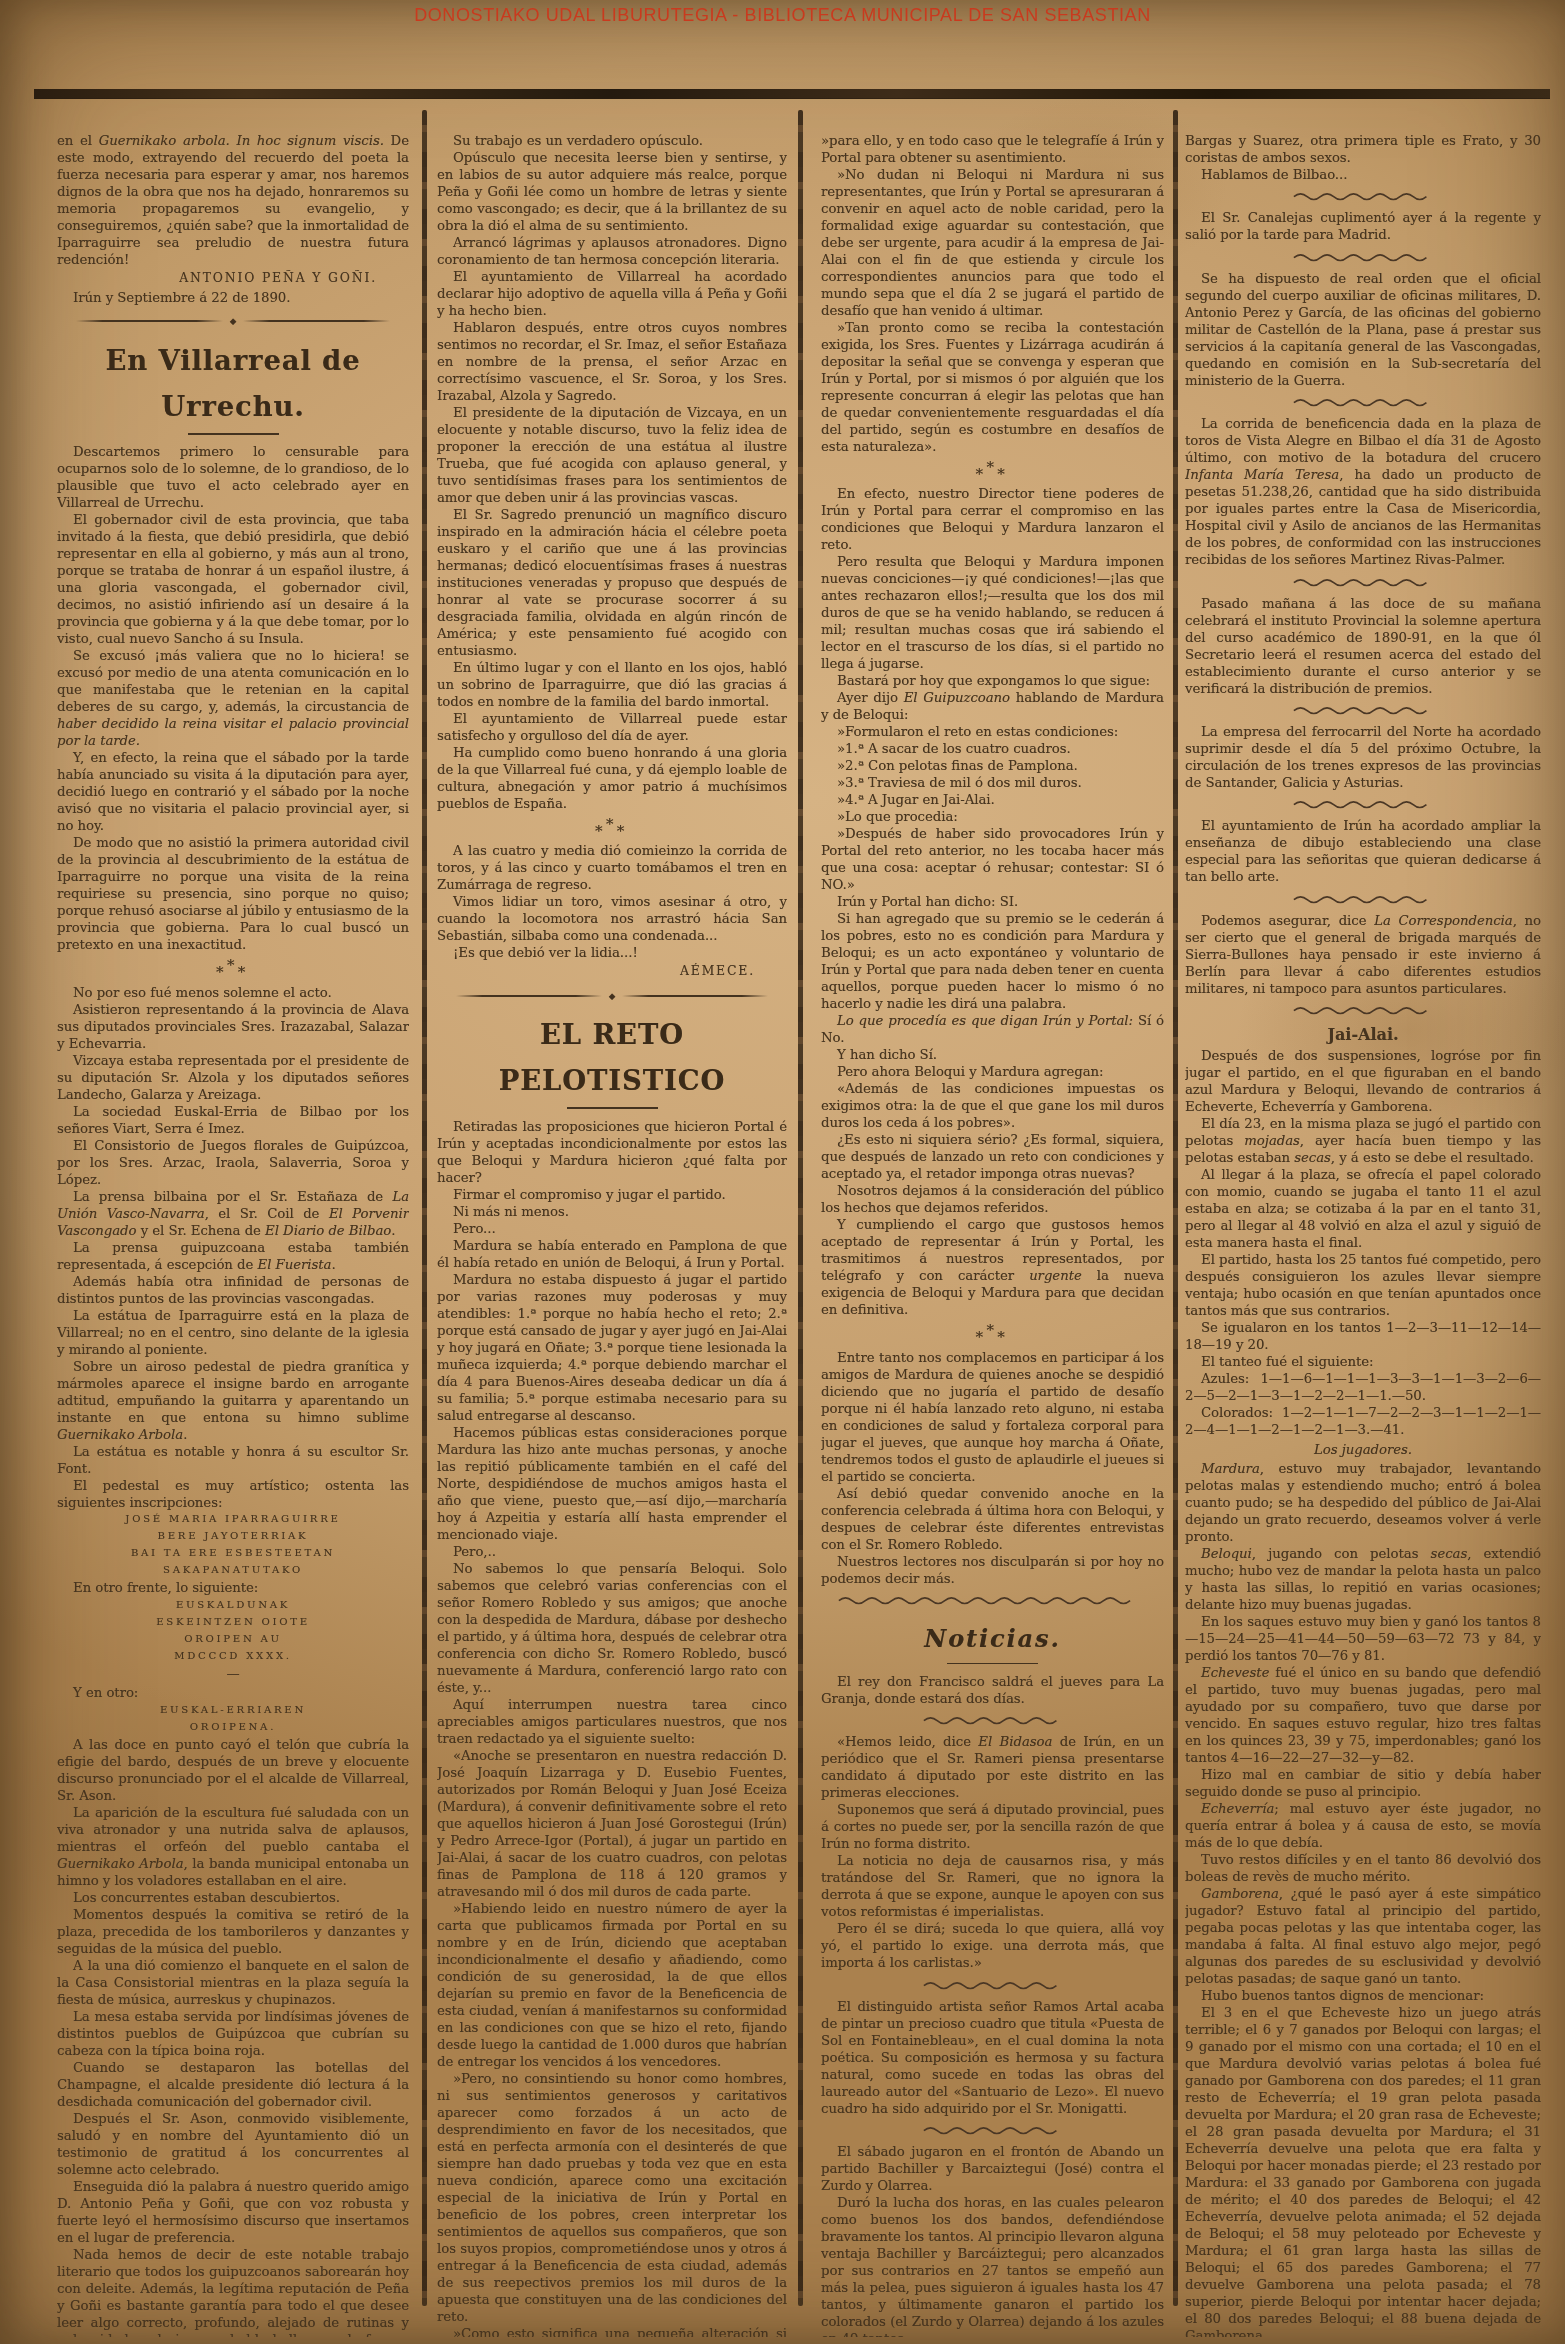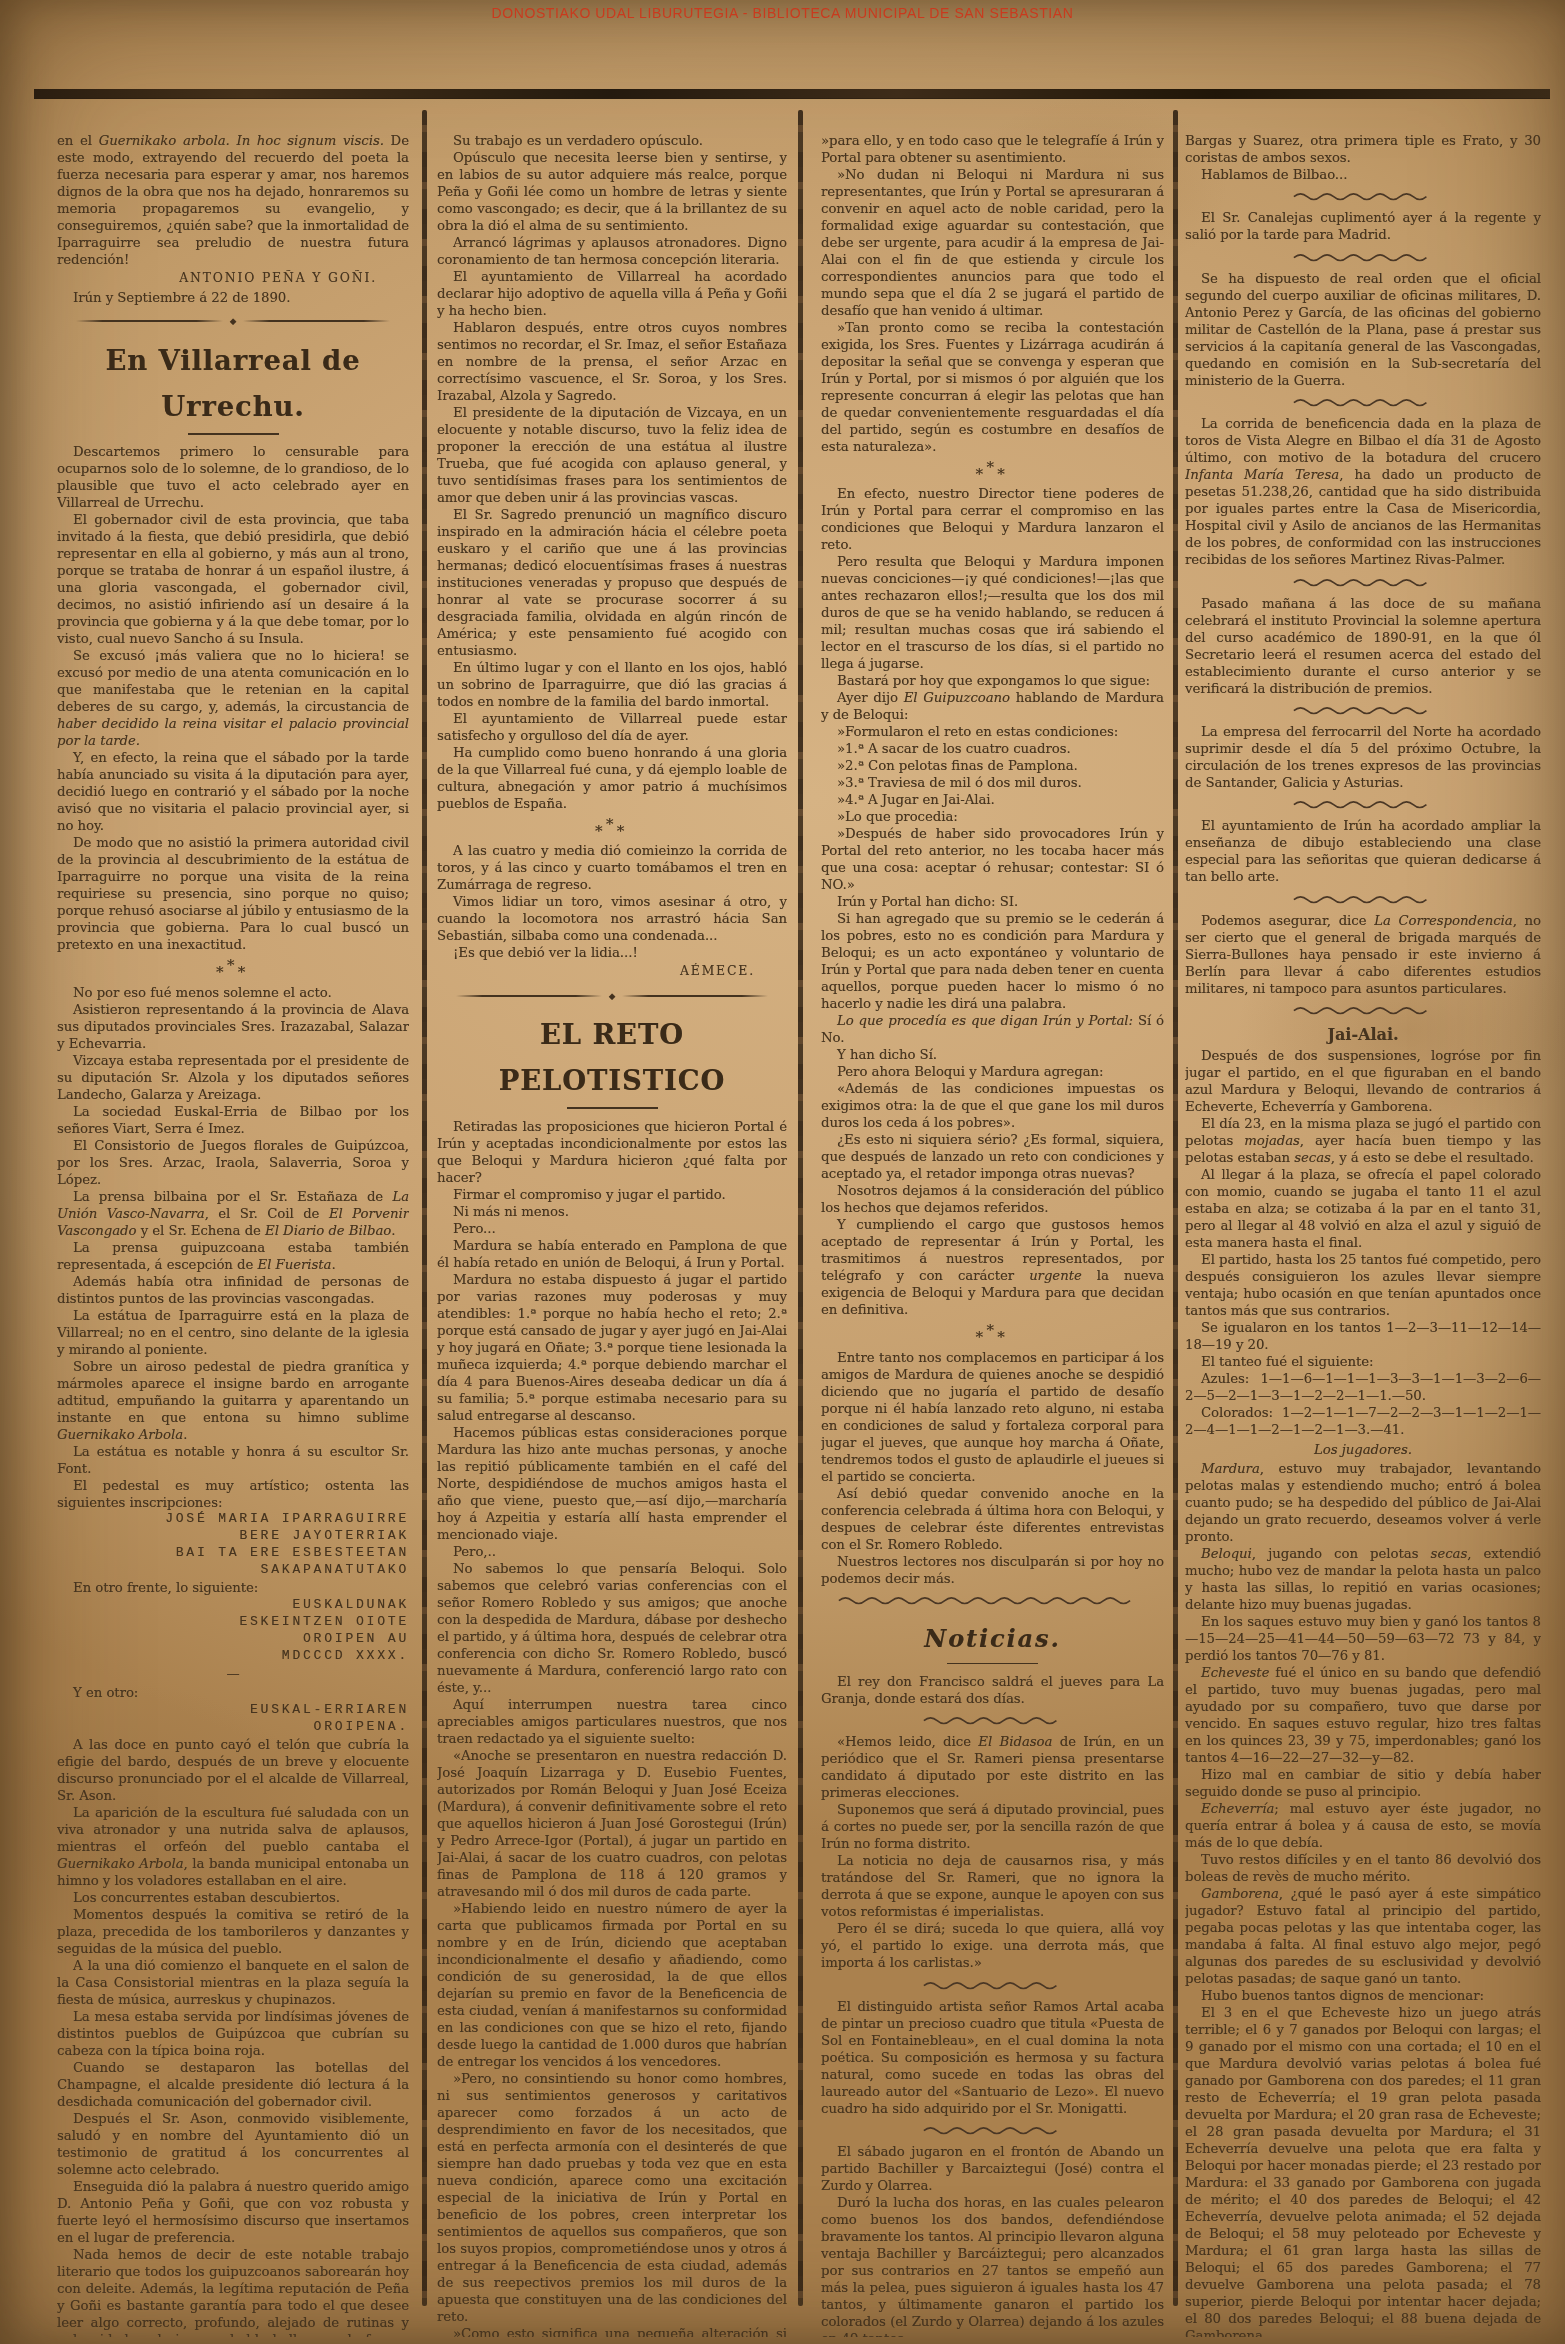--- a/index.html
+++ b/index.html
@@ -9,42 +9,42 @@
     background:
       radial-gradient(246px 170px at 90% 44%, rgba(133,94,46,.28), transparent 70%),
       radial-gradient(284px 208px at 8% 78%, rgba(120,85,45,.22), transparent 70%),
       radial-gradient(189px 132px at 70% 8%, rgba(150,108,55,.20), transparent 70%),
       radial-gradient(1325px 1041px at 52% 34%, #d6b384 0%, #cba575 45%, #c09a68 72%, #aa814e 100%);
     box-shadow:inset 0 0 132px rgba(58,38,14,.5), inset 11.4px 0 38px rgba(50,32,12,.35);
     text-shadow:0.2px 0.2px 0.6px rgba(66,48,26,.45);
   }
   .masthead{
     position:absolute;top:4.7px;left:0;right:0;text-align:center;
-    font-family:"Liberation Sans", sans-serif;font-size:14px;letter-spacing:0.6px;
+    font-family:"Liberation Sans", sans-serif;font-size:18px;letter-spacing:0.6px;
     color:#c93a1e;text-shadow:none;
   }
   .toprule{
     position:absolute;left:34px;width:1516px;top:89px;height:8.5px;
     background:linear-gradient(90deg,#2a1d10,#443019 14%,#241a0e 38%,#3e2c19 57%,#201608 78%,#3a2a17);
     border-bottom:1.9px solid rgba(40,28,14,.55);
   }
   .vrule{
     position:absolute;top:110px;height:2196px;width:4.7px;opacity:.88;border-radius:1.9px;
     background:repeating-linear-gradient(180deg,#2e2012 0 15px,#523a22 15px 22px,#3a2a18 22px 42px,#2a1d10 42px 57px);
   }
   .col{
     position:absolute;top:132px;height:2205px;overflow:hidden;
     font-size:13.2px;line-height:17px;text-align:justify;
   }
   .col p{margin:0;text-indent:16px;}
   .col p.ni{text-indent:0;}
   .b-h1{font-size:27.4px;line-height:46px;font-weight:bold;text-align:center;letter-spacing:0.9px;margin:11.4px 0 3.8px;color:#3a2a18;}
   .b-fancy{font-size:24px;line-height:42px;font-weight:bold;font-style:italic;text-align:center;letter-spacing:1.9px;margin:9.5px 0 0;color:#3a2a18;}
   .b-h2{font-size:16px;font-weight:bold;text-align:center;margin:7.6px 0 3.8px;}
-  .b-caps{text-align:right;letter-spacing:2.8px;font-size:13px;line-height:16px;margin:0.9px 0;font-family:Liberation Mono, monospace;}
+  .b-caps{text-align:center;letter-spacing:2.8px;font-size:10px;line-height:16px;margin:0.9px 0;}
   .b-center{text-align:center;font-style:italic;margin:2.8px 0;}
   .b-right{text-align:right;padding-right:32px;letter-spacing:1.9px;font-size:12.3px;margin:1.9px 0;}
   .b-shortrule{width:91px;height:1.9px;background:#43321f;margin:2.8px auto 8.5px;}
   .b-dash{text-align:center;line-height:11.4px;margin:4.7px 0;}
   .b-asterism{text-align:center;line-height:7.6px;margin:8.5px 0 6.6px;font-size:15px;letter-spacing:4.7px;}
   .b-divider{display:flex;align-items:center;gap:6.6px;margin:11.4px 19px 3.8px;color:#43321f;}
   .b-divider .dl{flex:1;height:1.9px;background:linear-gradient(90deg,transparent,#43321f 18%,#43321f 82%,transparent);}
   .b-divider .dd{font-size:8.5px;line-height:1;}
   .b-wavy,.b-wavyw{text-align:center;margin:4.7px 0;}
   .b-wavy svg,.b-wavyw svg{display:inline-block;vertical-align:middle;}

